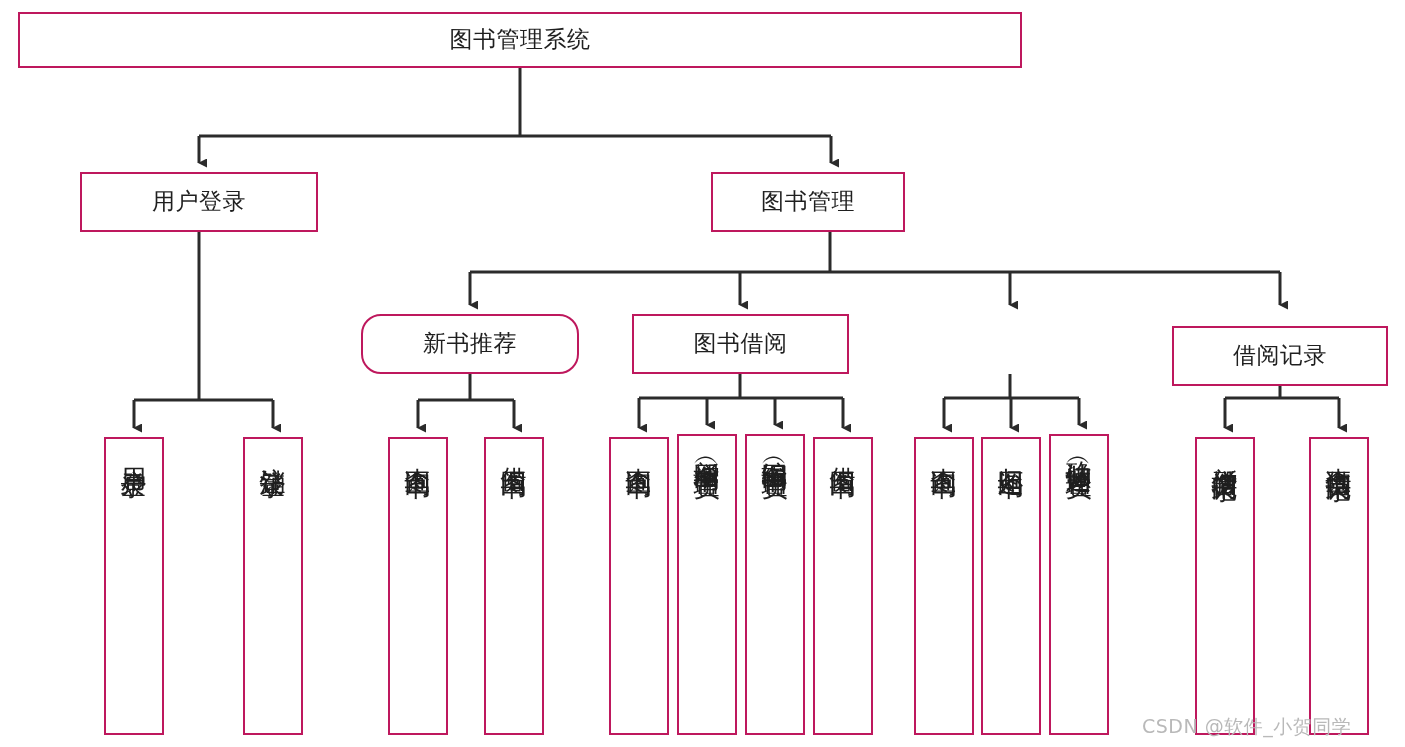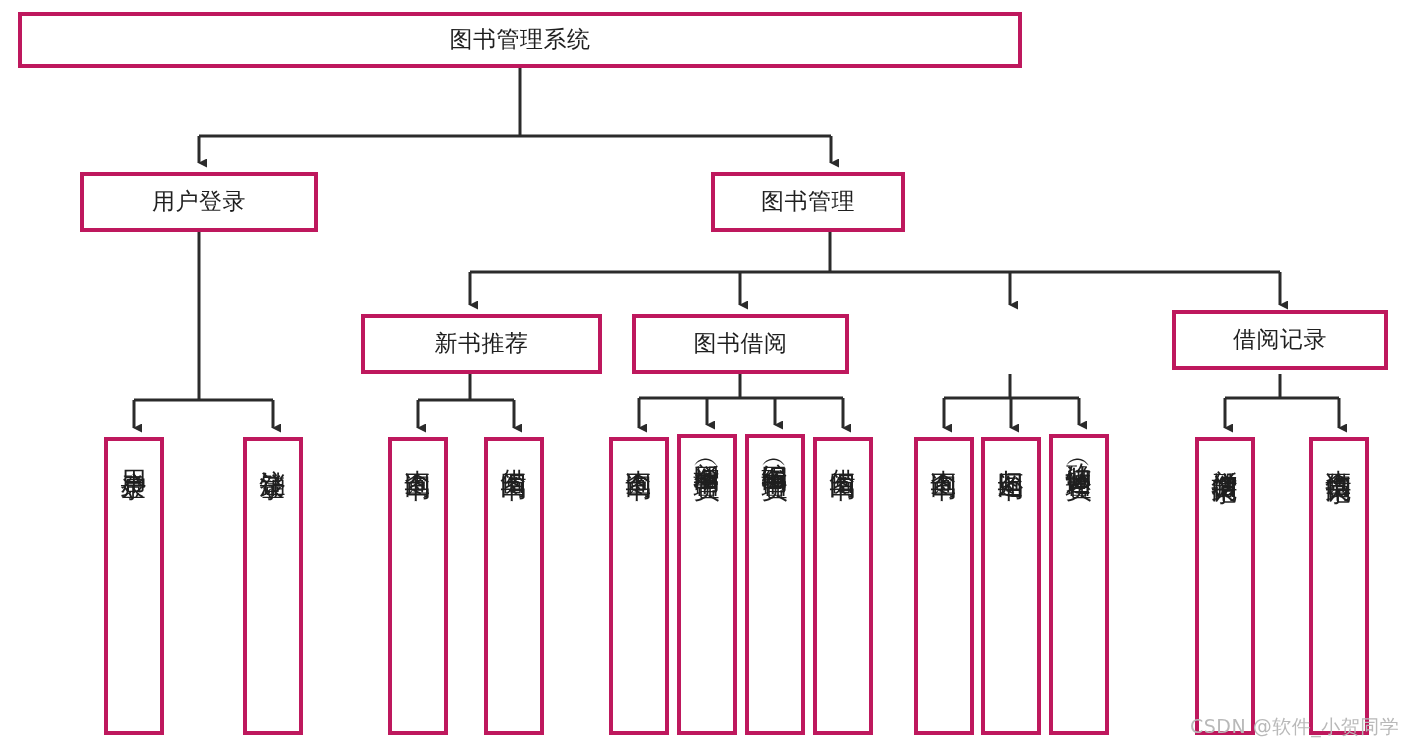--- a/index.html
+++ b/index.html
@@ -22,21 +22,21 @@
     position: absolute;
     left: 0;
     top: 0;
     width: 1405px;
     height: 747px;
   }
   .node {
     position: absolute;
     box-sizing: border-box;
     background: #ffffff;
-    border: 4px solid #be185d;
+    border: 2px solid #be185d;
     display: flex;
     align-items: center;
     justify-content: center;
     overflow: hidden;
   }
   .node-label {
     color: #1f1f1f;
     line-height: 1.18;
     white-space: pre;
     text-align: center;
@@ -57,21 +57,21 @@
     text-orientation: upright;
     font-size: 26px;
     letter-spacing: 2px;
     line-height: 1;
   }
   .node.vert.start-top {
     padding-top: 4px;
   }
   .watermark {
     position: absolute;
-    left: 1190px;
+    left: 1142px;
     top: 714px;
     font-size: 19px;
     color: #b9b9b9;
     letter-spacing: 0.5px;
     white-space: pre;
     pointer-events: none;
   }
 </style>
 </head>
 <body>
@@ -132,27 +132,27 @@
     <span class="node-label">图书管理系统</span>
   </div>
 
   <div class="node horiz" style="left: 80px; top: 172px; width: 238px; height: 60px;">
     <span class="node-label">用户登录</span>
   </div>
   <div class="node horiz" style="left: 711px; top: 172px; width: 194px; height: 60px;">
     <span class="node-label">图书管理</span>
   </div>
 
-  <div class="node horiz" style="left: 361px; top: 314px; width: 241px; height: 60px;">
+  <div class="node horiz" style="left: 361px; top: 314px; width: 218px; height: 60px; border-radius: 20px;">
     <span class="node-label">新书推荐</span>
   </div>
   <div class="node horiz" style="left: 632px; top: 314px; width: 217px; height: 60px;">
     <span class="node-label">图书借阅</span>
   </div>
-  <div class="node horiz" style="left: 1172px; top: 310px; width: 216px; height: 60px;">
+  <div class="node horiz" style="left: 1172px; top: 326px; width: 216px; height: 60px;">
     <span class="node-label">借阅记录</span>
   </div>
 
   <div class="node vert" style="left: 104px; top: 437px; width: 60px; height: 298px;">
     <span class="node-label">用户登录</span>
   </div>
   <div class="node vert" style="left: 243px; top: 437px; width: 60px; height: 298px;">
     <span class="node-label">注销登录</span>
   </div>
   <div class="node vert" style="left: 388px; top: 437px; width: 60px; height: 298px;">

